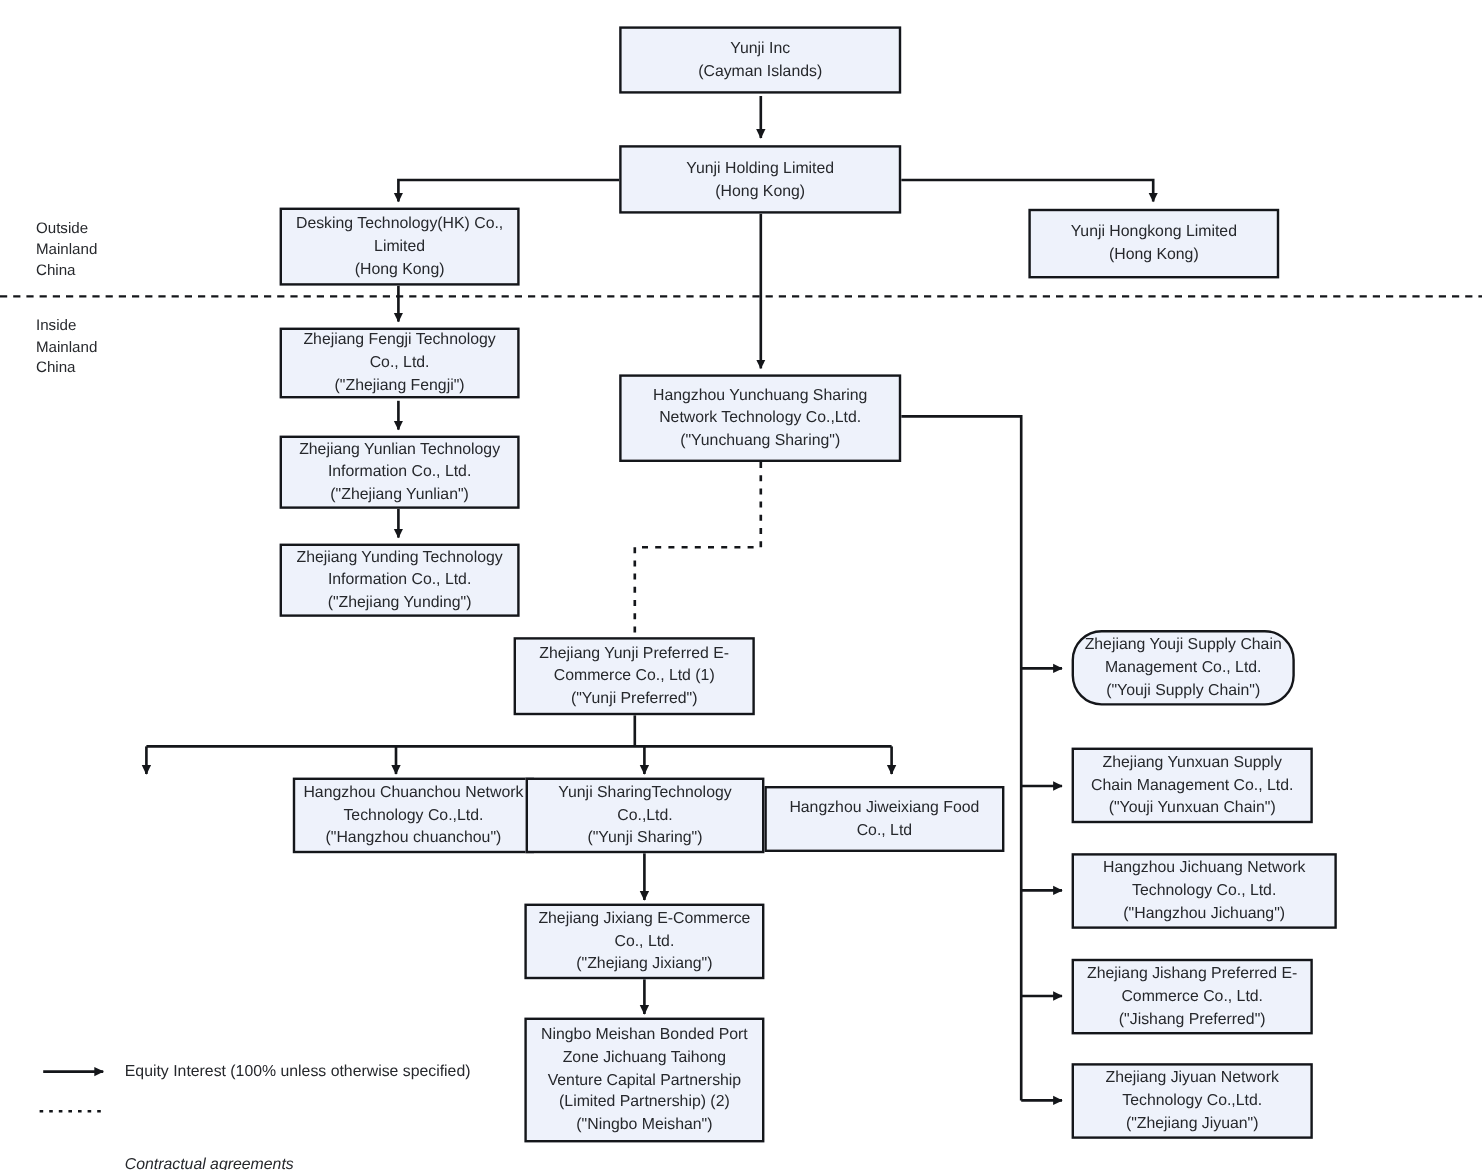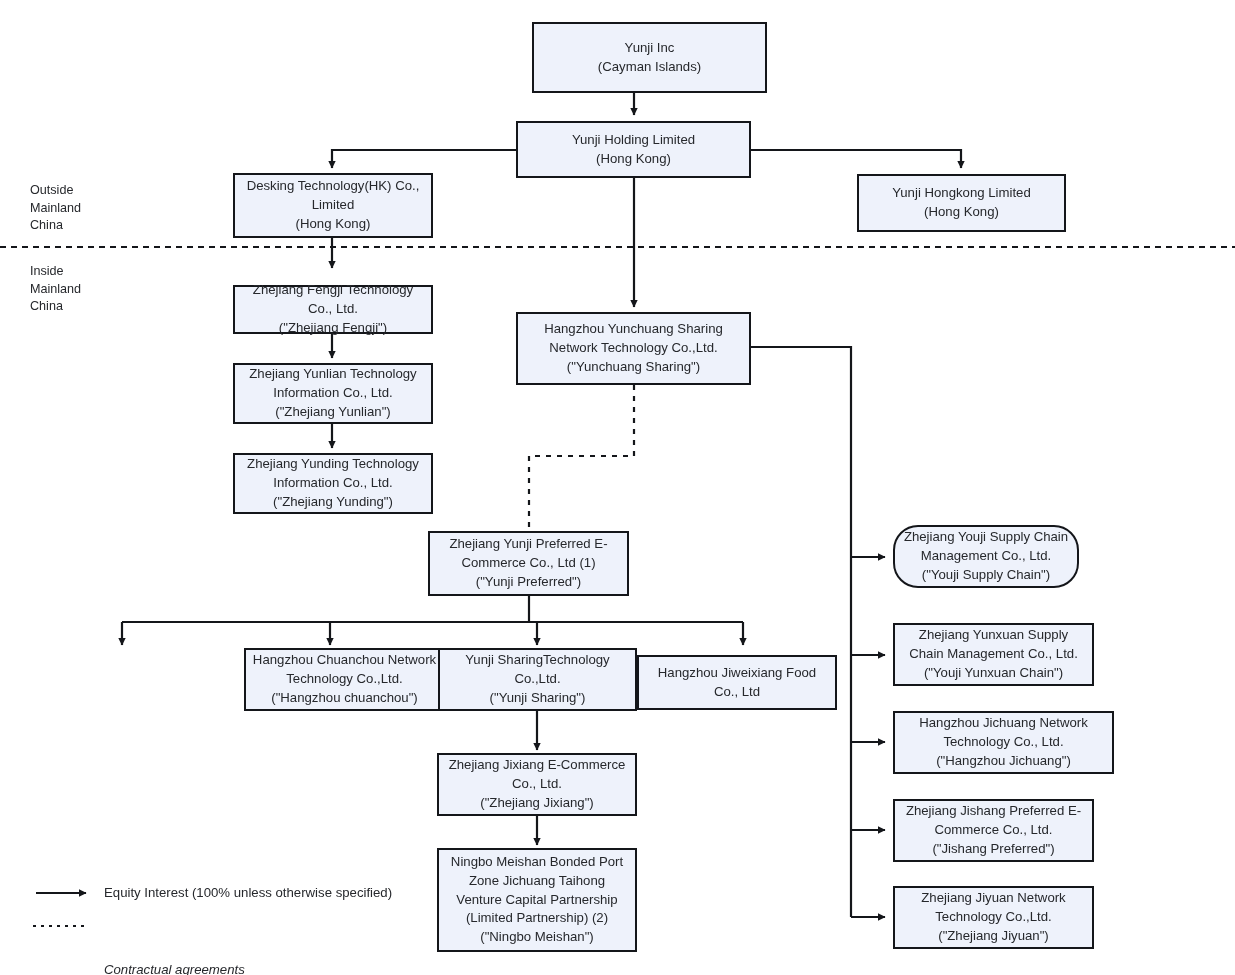--- a/index.html
+++ b/index.html
@@ -69,41 +69,41 @@
     <path d="M33,926 L89,926" stroke="#14161a" stroke-width="2.2" fill="none" stroke-dasharray="3,5"></path>
   </svg>
 
   <div class="sidelabel" style="left: 30px; top: 182px; white-space: pre-line;">Outside
 Mainland
 China</div>
   <div class="sidelabel" style="left: 30px; top: 263px; white-space: pre-line;">Inside
 Mainland
 China</div>
 
-  <div class="node" style="left:516px;top:22px;width:235px;height:71px;margin-left:16px;">
+  <div class="node" style="left:516px;top:22px;width:235px;height:56px;">
     <span style="white-space: pre-line;">Yunji Inc
 (Cayman Islands)</span>
     </div>
 
   <div class="node" style="left:516px;top:121px;width:235px;height:57px;">
     <span style="white-space: pre-line;">Yunji Holding Limited
 (Hong Kong)</span>
     </div>
 
   <div class="node" style="left:233px;top:173px;width:200px;height:65px;">
     <span style="white-space: pre-line;">Desking Technology(HK) Co., Limited
 (Hong Kong)</span>
     </div>
 
   <div class="node" style="left:857px;top:174px;width:209px;height:58px;">
     <span style="white-space: pre-line;">Yunji Hongkong Limited
 (Hong Kong)</span>
     </div>
 
-  <div class="node" style="left:233px;top:273px;width:200px;height:49px;margin-top:12px;">
+  <div class="node" style="left:233px;top:273px;width:200px;height:59px;">
     <span style="white-space: pre-line;">Zhejiang Fengji Technology Co., Ltd.
 ("Zhejiang Fengji")</span>
     </div>
 
   <div class="node" style="left:233px;top:363px;width:200px;height:61px;">
     <span style="white-space: pre-line;">Zhejiang Yunlian Technology Information Co., Ltd.
 ("Zhejiang Yunlian")</span>
     </div>
 
   <div class="node" style="left:233px;top:453px;width:200px;height:61px;">

